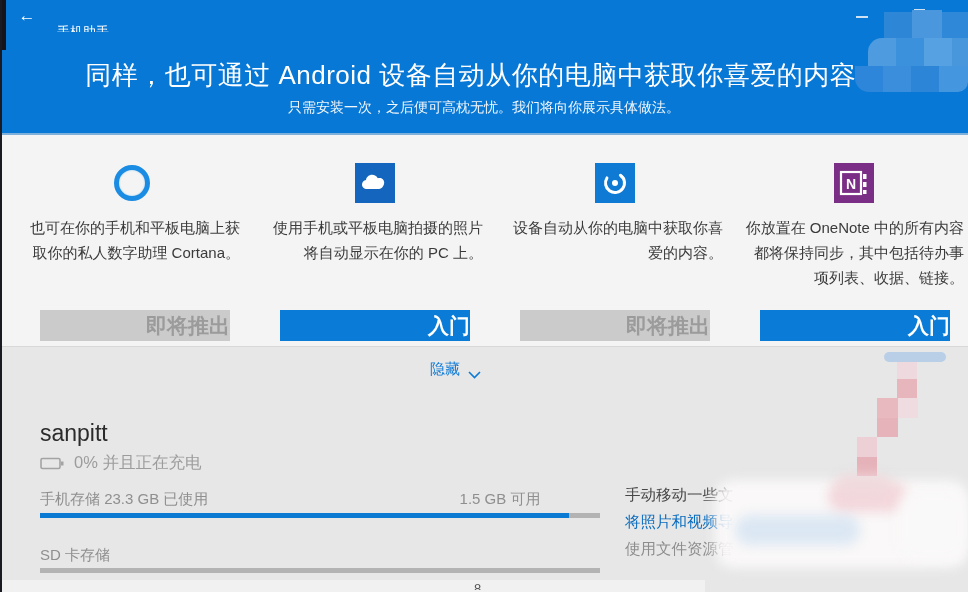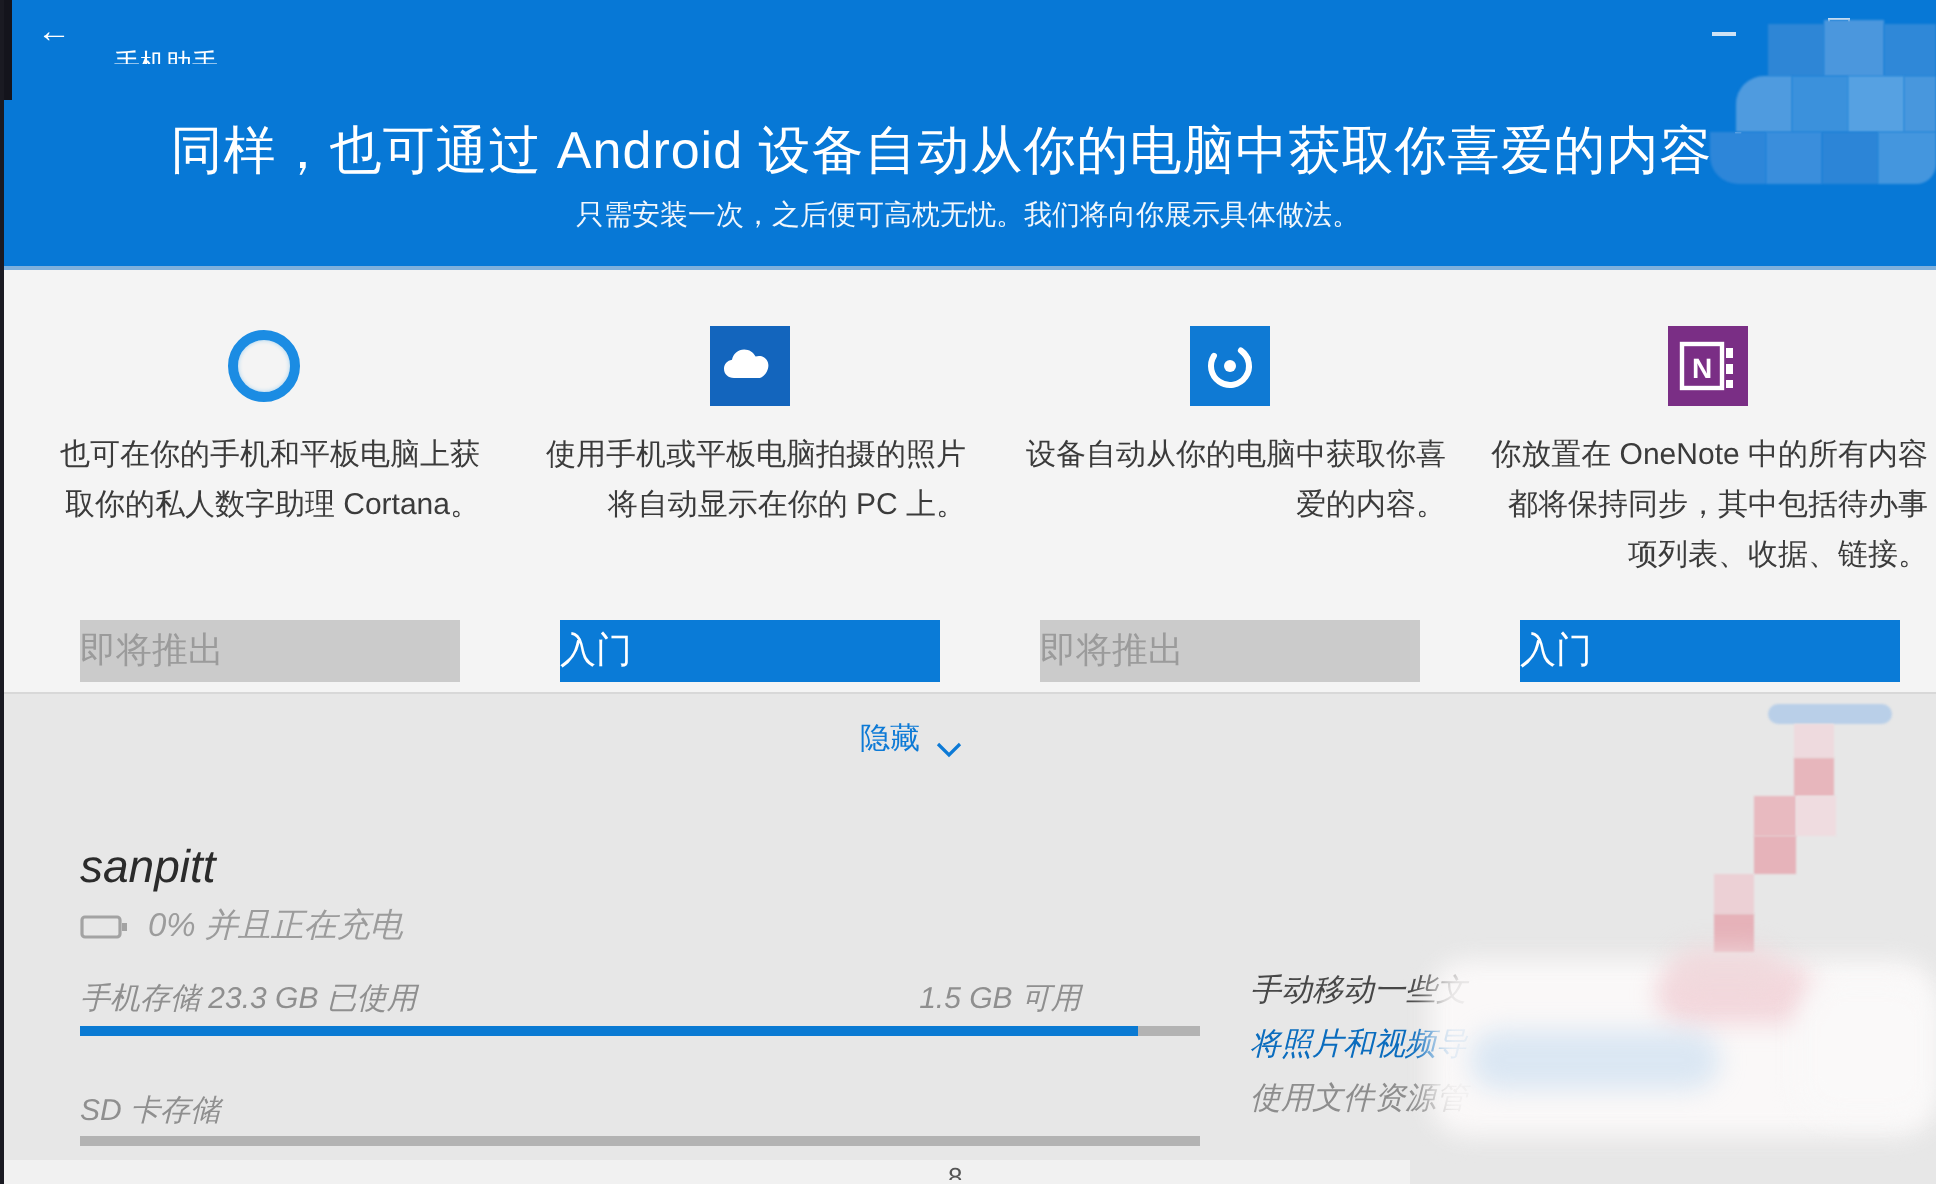--- a/index.html
+++ b/index.html
@@ -15,29 +15,29 @@
   .maximize-glyph{position:absolute;left:11px;top:9px;width:11px;height:11px;border:1px solid #cfe2f4;}
   .hero{position:absolute;left:0;top:32px;width:968px;height:103px;background:#0778d6;border-bottom:2px solid #7fb0dc;}
   .hero-title{position:absolute;left:0;top:26px;width:968px;text-align:center;color:#fff;font-size:26px;letter-spacing:.5px;}
   .hero-sub{position:absolute;left:0;top:67px;width:968px;text-align:center;color:#f2f7fc;font-size:14px;}
 
   
   .band{position:absolute;left:0;top:135px;width:968px;height:212px;background:#f4f4f4;border-bottom:1px solid #d8d8d8;}
   .feature-text{position:absolute;top:80px;text-align:right;color:#3b3b3b;font-size:15px;line-height:25px;}
   .tile{position:absolute;top:28px;width:40px;height:40px;}
   .cortana-ring{position:absolute;top:30px;width:36px;height:36px;border:5px solid #1b8ce3;border-radius:50%;background:#f4f4f4;box-shadow:inset 0 0 2px #9fd0f0;}
-  .btn{position:absolute;top:175px;width:190px;height:31px;text-align:left;line-height:31px;font-size:18px;cursor:default;}
+  .btn{position:absolute;top:175px;width:190px;height:31px;text-align:right;line-height:31px;font-size:21px;cursor:default;font-weight:bold;}
   .btn-blue{background:#0a7bd7;color:#fff;}
   .btn-gray{background:#cbcbcb;color:#9b9b9b;}
 
   
   .hide-row{position:absolute;left:430px;top:360px;display:flex;align-items:flex-end;gap:8px;color:#0d7ad6;font-size:15px;}
 
   
-  .panel{position:absolute;left:0;top:347px;width:968px;height:245px;background:#e7e7e7;font-style:italic;}
+  .panel{position:absolute;left:0;top:347px;width:968px;height:245px;background:#e7e7e7;}
   .device-name{position:absolute;left:40px;top:73px;font-size:23px;color:#2b2b2b;}
   .battery-row{position:absolute;left:40px;top:106px;height:20px;display:flex;align-items:center;gap:10px;color:#9c9c9c;font-size:16.5px;}
   .stor-label{position:absolute;color:#8f8f8f;font-size:15px;}
   .stor-avail{position:absolute;color:#8f8f8f;font-size:15px;width:200px;text-align:center;}
   .track{position:absolute;left:40px;width:560px;height:5px;background:#b3b3b3;}
   .fill{height:5px;background:#0a7ad3;width:0;}
   .tip{position:absolute;left:625px;font-size:15.5px;white-space:nowrap;}
   .tip-plain{color:#474747;}
   .tip-link{color:#0a6cbe;}
   .tip-gray{color:#8d8d8d;}

